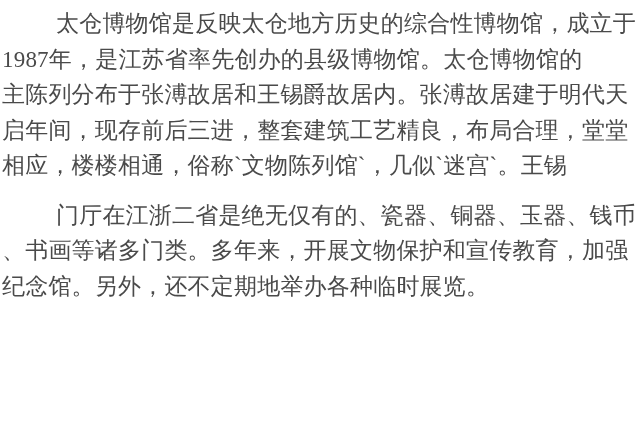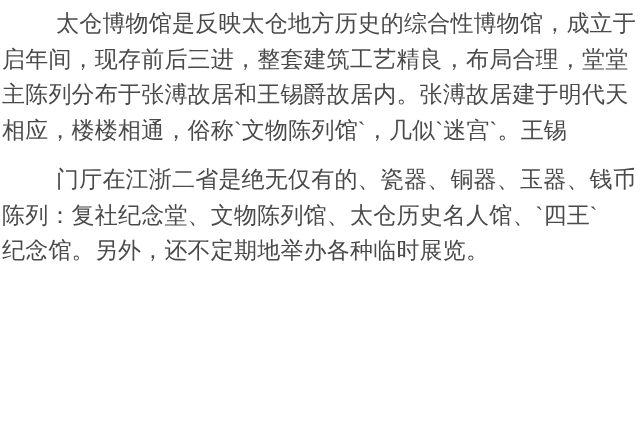--- a/index.html
+++ b/index.html
@@ -26,24 +26,25 @@
   }
   .line.indent { text-indent: 54px; }
 </style>
 </head>
 <body>
 
 <div class="doc">
 
   <div class="para para-1">
     <div class="line indent">太仓博物馆是反映太仓地方历史的综合性博物馆，成立于</div>
+    <div class="line">1987年，是江苏省率先创办的县级博物馆。太仓博物馆的</div>
+    <div class="line">主陈列分布于张溥故居和王锡爵故居内。张溥故居建于明代天</div>
     <div class="line">启年间，现存前后三进，整套建筑工艺精良，布局合理，堂堂</div>
-    <div class="line">主陈列分布于张溥故居和王锡爵故居内。张溥故居建于明代天</div>
     <div class="line">相应，楼楼相通，俗称`文物陈列馆`，几似`迷宫`。王锡</div>
   </div>
 
   <div class="para para-2">
     <div class="line indent">门厅在江浙二省是绝无仅有的、瓷器、铜器、玉器、钱币</div>
-    <div class="line">陈列：复社纪念堂、文物陈列馆、太仓历史名人馆、`四王`</div>
+    <div class="line">、书画等诸多门类。多年来，开展文物保护和宣传教育，加强</div>
     <div class="line">纪念馆。另外，还不定期地举办各种临时展览。</div>
   </div>
 
 </div>
 
 </body></html>

